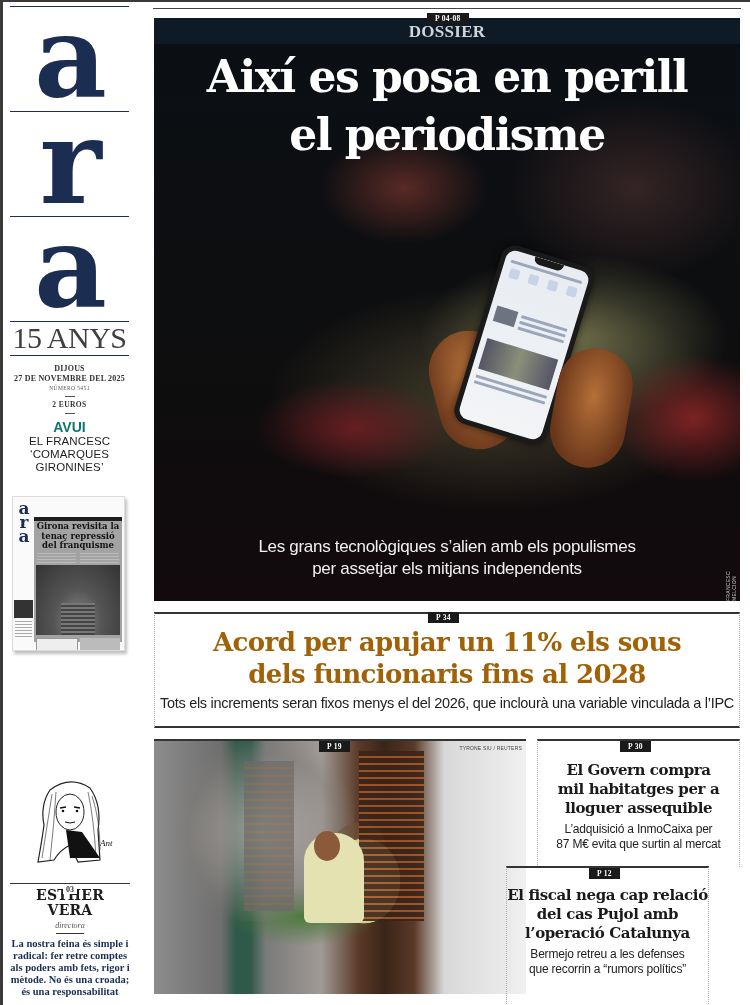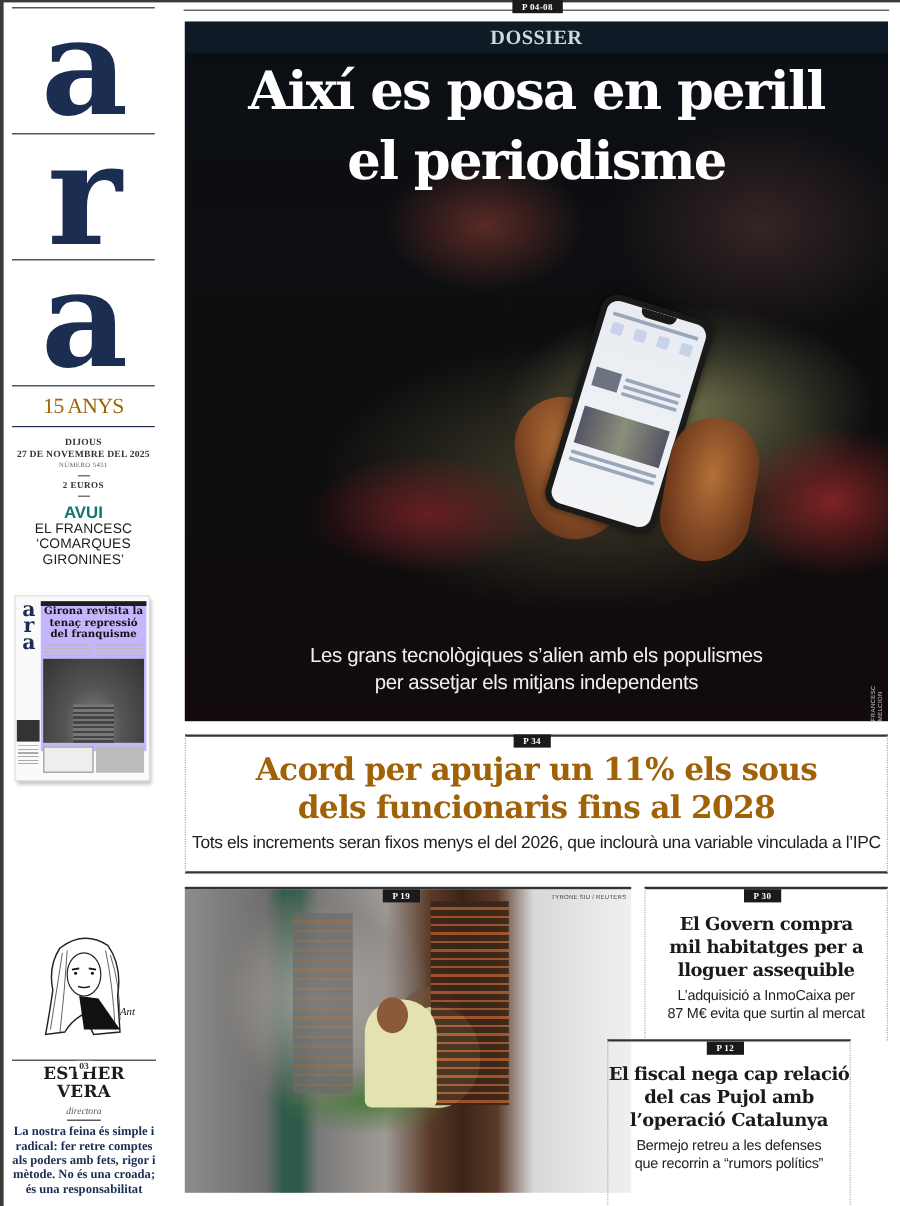--- a/index.html
+++ b/index.html
@@ -8,36 +8,36 @@
 
   .page-frame { position: absolute; left: 0; top: 0; width: 750px; height: 1005px;
     border-left: 3px solid #3a3a3a; border-top: 2px solid #3a3a3a; }
 
   
   .masthead { position: absolute; left: 10px; top: 6px; width: 119px; text-align: center; }
   .mh-rule { height: 1px; background: #1c2f4f; margin: 0; }
   .mh-letter { font-family: "DejaVu Serif", serif; font-weight: bold; color: #1b2e52;
     font-size: 112px; line-height: 100px; height: 104px; letter-spacing: -2px; }
   .mh-letter.r { font-size: 118px; }
-  .mh-anys { font-family: "Liberation Serif", serif; color: #a16207; font-size: 18px;
+  .mh-anys { font-family: "Liberation Serif", serif; color: #404040; font-size: 30px;
     line-height: 28px; letter-spacing: -0.5px; padding: 2px 0 3px; }
   .mh-date { font-family: "Liberation Serif", serif; font-weight: bold; font-size: 8px;
     color: #333; line-height: 10px; letter-spacing: 0.2px; }
   .mh-num { font-family: "Liberation Serif", serif; font-size: 5.5px; color: #555; line-height: 9px; letter-spacing: 0.4px; }
   .mh-dash { width: 10px; height: 1px; background: #555; margin: 3px auto; }
   .mh-price { font-family: "Liberation Serif", serif; font-weight: bold; font-size: 7.5px; color: #333; letter-spacing: 0.4px; line-height: 10px; }
   .mh-avui { font-family: "Liberation Sans", sans-serif; font-weight: bold; color: #0f766e; font-size: 14px; margin-top: 6px; line-height: 15px; }
   .mh-supl { font-family: "Liberation Sans", sans-serif; color: #1e1e1e; font-size: 11.5px; line-height: 13px; letter-spacing: 0.1px; }
 
   
   .thumb { position: absolute; left: 12px; top: 496px; width: 113px; height: 155px;
     background: #fafafa; border: 1px solid #ddd; box-shadow: 2px 3px 3px rgba(0,0,0,0.25); overflow: hidden; }
   .thumb-logo { position: absolute; left: 2px; top: 4px; width: 18px; font-family: "DejaVu Serif", serif; font-weight: bold;
     color: #1b2e52; font-size: 17px; line-height: 14px; text-align: center; }
-  .thumb-main { position: absolute; left: 21px; top: 4px; width: 88px; height: 125px; background: #c4b5fd; }
+  .thumb-main { position: absolute; left: 21px; top: 20px; width: 88px; height: 125px; background: #a3a3a3; }
   .thumb-topbar { height: 4px; background: #1e1e1e; }
   .thumb-head { font-family: "DejaVu Serif", serif; font-weight: bold; font-size: 8.5px; line-height: 9.5px; text-align: center; color: #111; padding-top: 1px; }
   .thumb-lines { display: flex; gap: 4px; padding: 2px 3px; }
   .thumb-lines span { flex: 1; height: 10px; background: repeating-linear-gradient(#bbb 0 1px, transparent 1px 3px); }
   .thumb-photo { height: 70px; margin: 0 2px;
     background: radial-gradient(ellipse at 50% 80%, #888 0%, #555 40%, #333 100%);
     position: relative; }
   .thumb-photo::after { content: ""; position: absolute; left: 30%; bottom: 0; width: 40%; height: 45%;
     background: repeating-linear-gradient(#777 0 2px, #444 2px 4px); }
   .thumb-bottom { margin: 3px 2px 0; height: 22px; display: flex; gap: 2px; }
@@ -239,21 +239,21 @@
   <div class="dossier-title">
     <div>Així es posa en perill</div>
     <div>el periodisme</div>
   </div>
   <div class="dossier-sub">
     <div>Les grans tecnològiques s’alien amb els populismes</div>
     <div>per assetjar els mitjans independents</div>
   </div>
   <div class="photo-credit">FRANCESC MELCION</div>
 </div>
-<div class="page-tag dossier-tag" style="position:absolute;left:427px;top:0;text-align:right;">P 04-08</div>
+<div class="page-tag dossier-tag" style="position:absolute;left:427px;top:13px;text-align:right;">P 04-08</div>
 
 <div class="story-box salary">
   <div class="page-tag">P 34</div>
   <div class="salary-title">
     <div>Acord per apujar un 11% els sous</div>
     <div>dels funcionaris fins al 2028</div>
   </div>
   <div class="salary-sub">Tots els increments seran fixos menys el del 2026, que inclourà una variable vinculada a l’IPC</div>
 </div>
 

